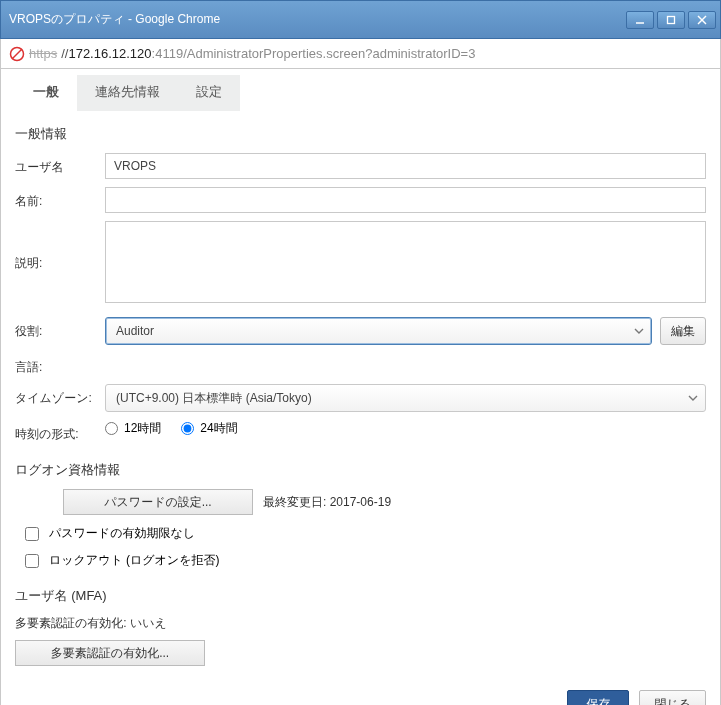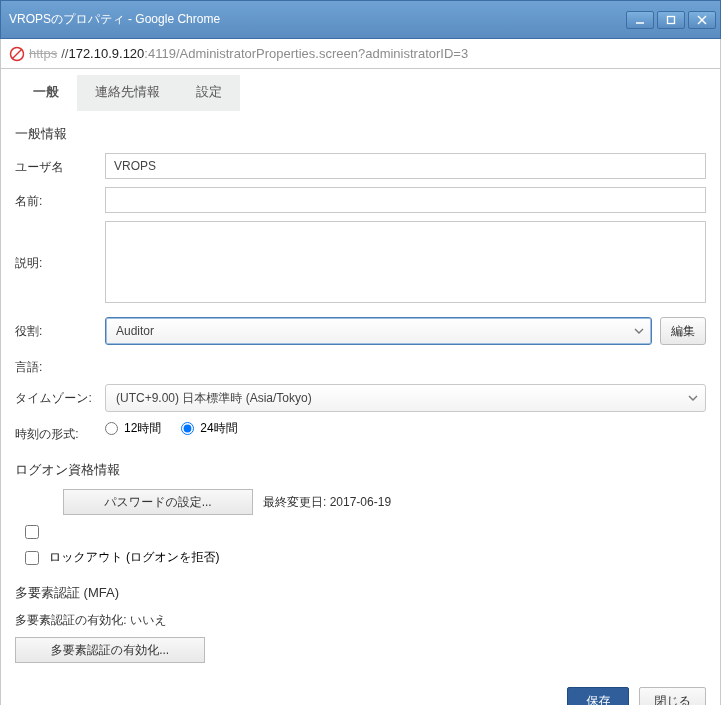--- a/index.html
+++ b/index.html
@@ -180,21 +180,21 @@
   </div>
 </div>
 
 <div class="urlbar">
   <svg class="lock-icon" viewBox="0 0 16 16">
     <circle cx="8" cy="8" r="6.5" fill="none" stroke="#d33" stroke-width="1.5"></circle>
     <line x1="3" y1="13" x2="13" y2="3" stroke="#d33" stroke-width="1.5"></line>
   </svg>
   <span class="scheme">https</span>
   <span>//</span>
-  <span class="host">172.10.9.120</span>
+  <span class="host">172.16.12.120</span>
   <span class="port-path">:4119/AdministratorProperties.screen?administratorID=3</span>
 </div>
 
 <div class="content">
 
   <div class="tabs">
     <div class="tab active">一般</div>
     <div class="tab">連絡先情報</div>
     <div class="tab">設定</div>
   </div>
@@ -273,29 +273,30 @@
 
   <div class="logon-row">
     <button class="gray-btn">パスワードの設定...</button>
     <span class="last-changed">
       <span>最終変更日: </span><span>2017-06-19</span>
     </span>
   </div>
 
   <div class="check-row">
     <input type="checkbox" style="">
+    <span>パスワードの有効期限なし</span>
   </div>
 
   <div class="check-row">
     <input type="checkbox" style="">
     <span>ロックアウト (ログオンを拒否)</span>
   </div>
 
   
-  <div class="section-title">多要素認証 (MFA)</div>
+  <div class="section-title">ユーザ名 (MFA)</div>
   <div class="mfa-status">
     <span>多要素認証の有効化: </span><span>いいえ</span>
   </div>
   <button class="gray-btn">多要素認証の有効化...</button>
 
   
   <div class="footer">
     <button class="primary-btn">保存</button>
     <button class="secondary-btn">閉じる</button>
   </div>

